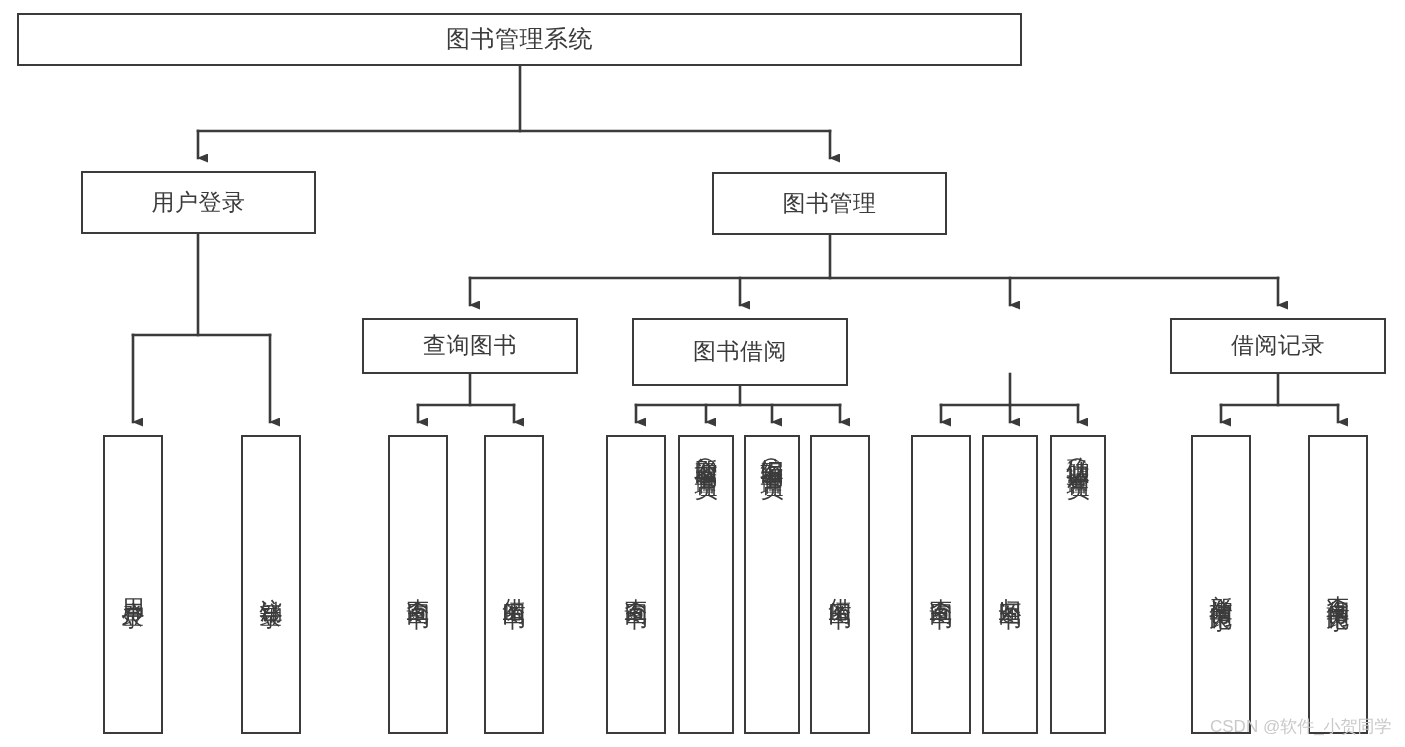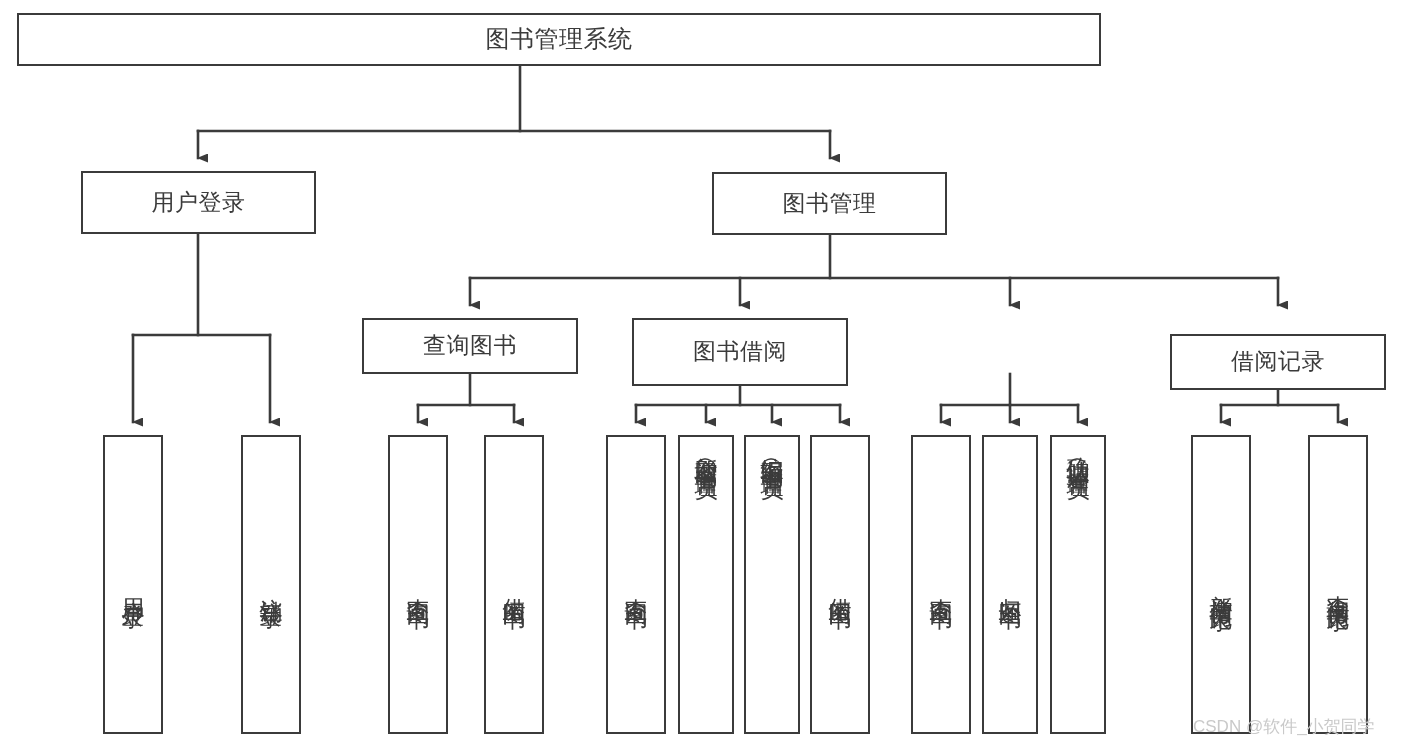--- a/index.html
+++ b/index.html
@@ -68,20 +68,21 @@
   }
   .node.vert.centered {
     align-items: center;
   }
   .watermark {
     position: absolute;
     font-size: 17px;
     color: #c9c9c9;
     white-space: nowrap;
     user-select: none;
+    padding-left: 17px;
   }
 </style>
 </head>
 <body>
 
 <div id="diagram-root">
 
   <svg id="edges-layer" viewBox="0 0 1405 747" width="1405" height="747" xmlns="http://www.w3.org/2000/svg">
     <defs>
       <marker id="arrowhead" markerWidth="9" markerHeight="11" refX="4.5" refY="10" orient="auto" markerUnits="userSpaceOnUse">
@@ -125,42 +126,42 @@
       <line x1="1010" y1="405" x2="1010" y2="422" marker-end="url(#arrowhead)"></line>
       <line x1="1078" y1="405" x2="1078" y2="422" marker-end="url(#arrowhead)"></line>
 
       <line x1="1278" y1="374" x2="1278" y2="405"></line>
       <line x1="1221" y1="405" x2="1338" y2="405"></line>
       <line x1="1221" y1="405" x2="1221" y2="422" marker-end="url(#arrowhead)"></line>
       <line x1="1338" y1="405" x2="1338" y2="422" marker-end="url(#arrowhead)"></line>
     </g>
   </svg>
 
-  <div class="node horiz root" style="left:17px; top:13px; width:1084px; height:53px;">
+  <div class="node horiz root" style="left:17px; top:13px; width:1005px; height:53px;">
     <span class="node-label">图书管理系统</span>
   </div>
 
   <div class="node horiz" style="left:81px; top:171px; width:235px; height:63px;">
     <span class="node-label">用户登录</span>
   </div>
 
   <div class="node horiz" style="left:712px; top:172px; width:235px; height:63px;">
     <span class="node-label">图书管理</span>
   </div>
 
   <div class="node horiz" style="left:362px; top:318px; width:216px; height:56px;">
     <span class="node-label">查询图书</span>
   </div>
 
   <div class="node horiz" style="left:632px; top:318px; width:216px; height:68px;">
     <span class="node-label">图书借阅</span>
   </div>
 
 
-  <div class="node horiz" style="left:1170px; top:334px; width:216px; height:56px;">
+  <div class="node horiz" style="left:1170px; top:318px; width:216px; height:56px;">
     <span class="node-label">借阅记录</span>
   </div>
 
   <div class="node vert centered" style="left:103px; top:435px; width:60px; height:299px;">
     <span class="node-label">用户登录</span>
   </div>
 
   <div class="node vert centered" style="left:241px; top:435px; width:60px; height:299px;">
     <span class="node-label">注销登录</span>
   </div>

